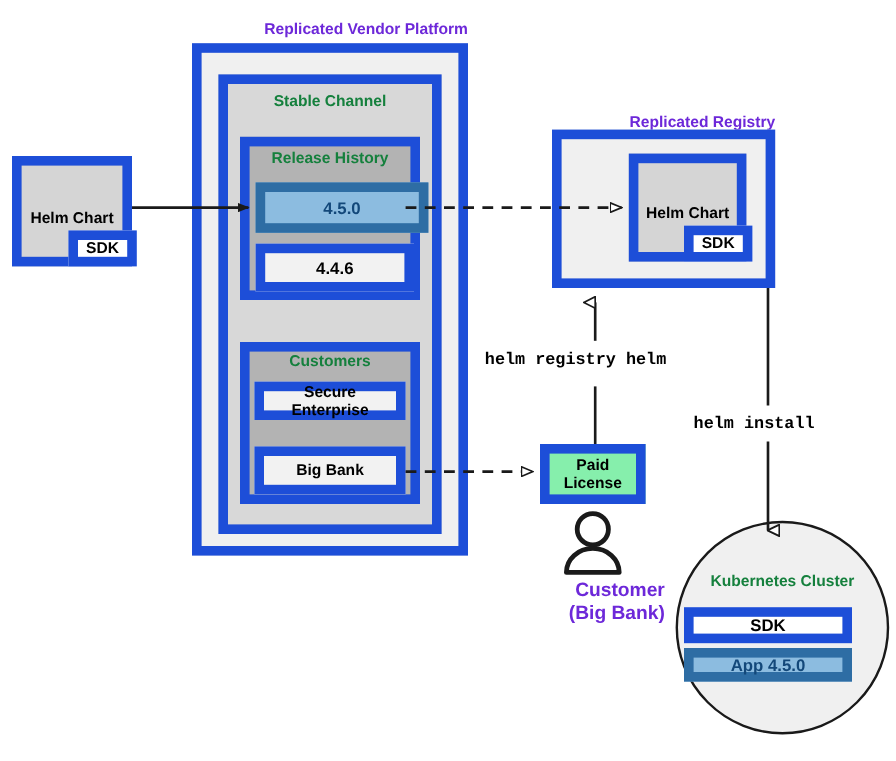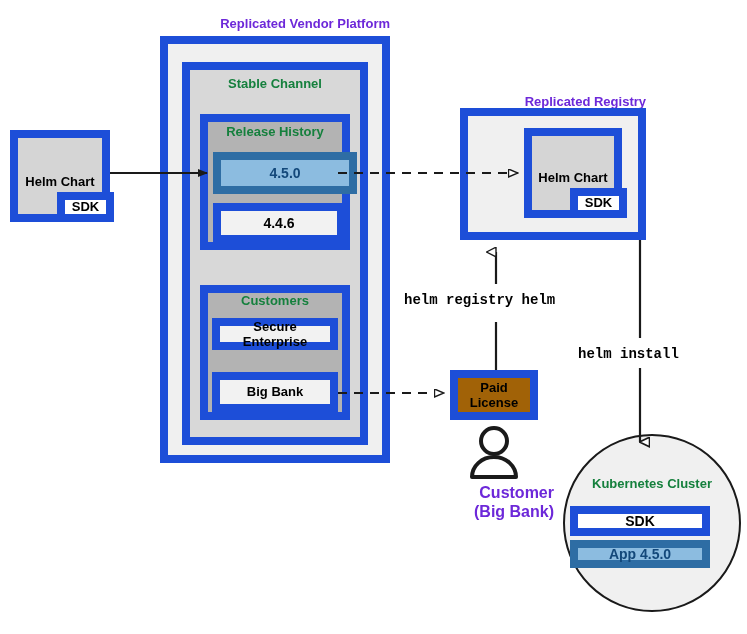--- a/index.html
+++ b/index.html
@@ -36,21 +36,21 @@
     line-height: 1.18;
   }
   
   .fill-platform { background: #f0f0f0; }
   .fill-channel  { background: #d8d8d8; }
   .fill-section  { background: #b3b3b3; }
   .fill-item     { background: #f2f2f2; }
   .fill-chart    { background: #d5d5d5; }
   .fill-white    { background: #ffffff; }
   .fill-blue     { background: #8cbce0; border-color: #2e6da4; color: #13487a; }
-  .fill-gray     { background: #a16207; }
+  .fill-gray     { background: #86efac; }
 
   .container-title {
     position: absolute;
     left: 0;
     right: 0;
     text-align: center;
     font-weight: bold;
     color: #15803d;
   }
   .circle {

